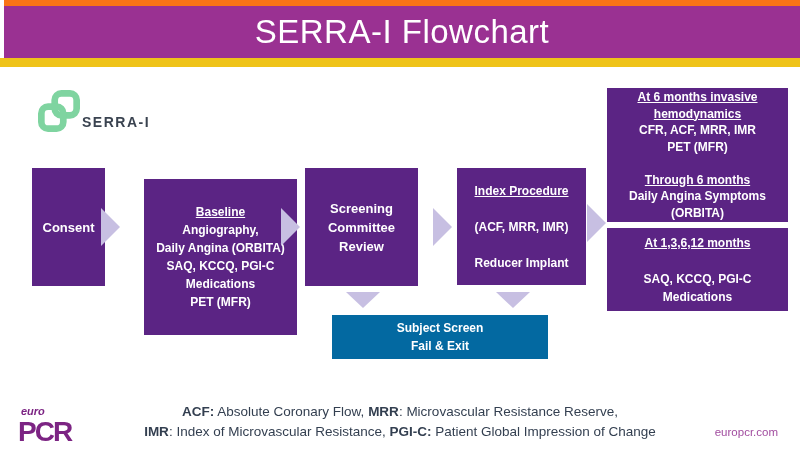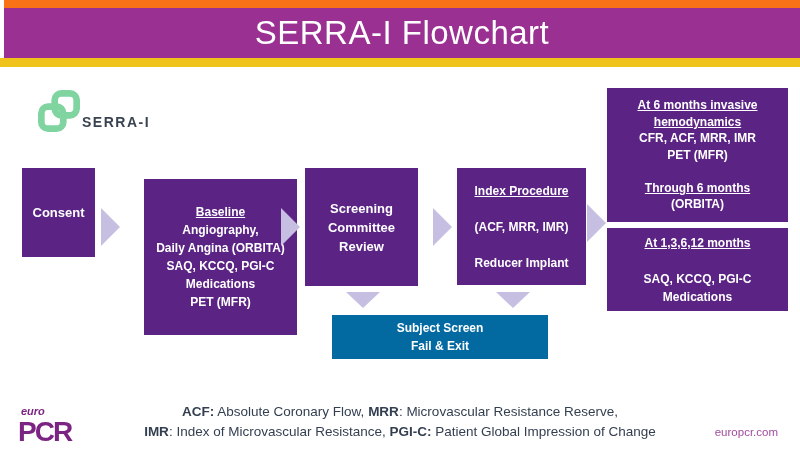--- a/index.html
+++ b/index.html
@@ -3,42 +3,42 @@
 <meta charset="utf-8">
 <style>
   html,body{margin:0;padding:0;}
   .slide{
     position:relative;width:800px;height:450px;background:#ffffff;overflow:hidden;
     font-family:"Liberation Sans",sans-serif;
   }
   
   .header-band{
     position:absolute;left:4px;right:0;top:0;height:58px;background:#9a3192;
-    border-top:8px solid #f97316;box-sizing:border-box;
+    border-top:6px solid #f97316;box-sizing:border-box;
     display:flex;align-items:center;justify-content:center;
   }
   .header-title{color:#ffffff;font-size:33px;font-weight:500;letter-spacing:.5px;}
   .header-stripe{position:absolute;left:0;right:0;top:58px;height:9px;background:#efc319;}
 
   
   .serra-logo{position:absolute;left:38px;top:88px;display:flex;align-items:flex-end;}
   .serra-logo svg{display:block;}
   .serra-text{font-size:14px;font-weight:700;letter-spacing:1.5px;color:#3a4350;margin:0 0 4px 2px;}
 
   
   .pbox{
     position:absolute;background:#5b2484;color:#ffffff;font-weight:700;
     text-align:center;display:flex;flex-direction:column;justify-content:center;
     box-sizing:border-box;padding:4px 2px;
   }
   .u{text-decoration:underline;}
   .ln{min-height:18px;line-height:18px;font-size:12px;}
   .ln13{min-height:19px;line-height:19px;font-size:13px;}
   .lns{min-height:16.5px;line-height:16.5px;font-size:12px;}
-  .box-consent {left:22px; top:168px;width:73px; height:89px;}
+  .box-consent {left:32px; top:168px;width:73px; height:118px;}
   .box-baseline{left:125px;top:179px;width:153px;height:156px;margin-left:19px;}
   .box-screening{left:305px;top:168px;width:113px;height:118px;}
   .box-index   {left:457px;top:168px;width:129px;height:117px;}
   .box-fu6     {left:607px;top:88px; width:181px;height:134px;padding:10px;}
   .box-fu12    {left:607px;top:228px;width:181px;height:83px;}
   .box-fail    {left:332px;top:315px;width:216px;height:44px;background:#0369a1;}
 
   
   .arr-r{position:absolute;width:0;height:0;
     border-top:19px solid transparent;border-bottom:19px solid transparent;
@@ -118,20 +118,21 @@
 
   <span class="arr-r a4"></span>
 
   <div class="pbox box-fu6">
     <div class="lns u">At 6 months invasive</div>
     <div class="lns u">hemodynamics</div>
     <div class="lns">CFR, ACF, MRR, IMR</div>
     <div class="lns">PET (MFR)</div>
     <div class="lns"></div>
     <div class="lns u">Through 6 months</div>
+    <div class="lns">Daily Angina Symptoms</div>
     <div class="lns">(ORBITA)</div>
   </div>
 
   <div class="pbox box-fu12">
     <div class="ln u">At 1,3,6,12 months</div>
     <div class="ln"></div>
     <div class="ln">SAQ, KCCQ, PGI-C</div>
     <div class="ln">Medications</div>
   </div>
 

